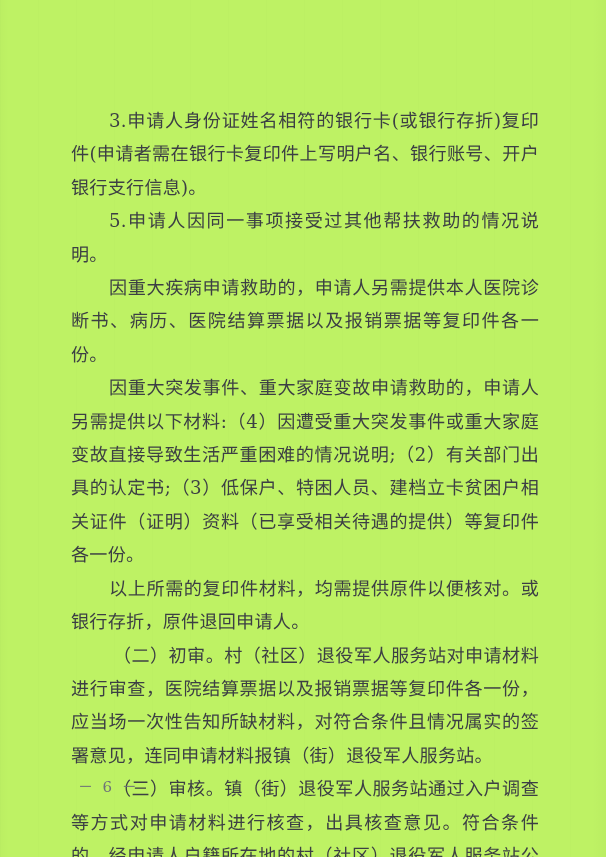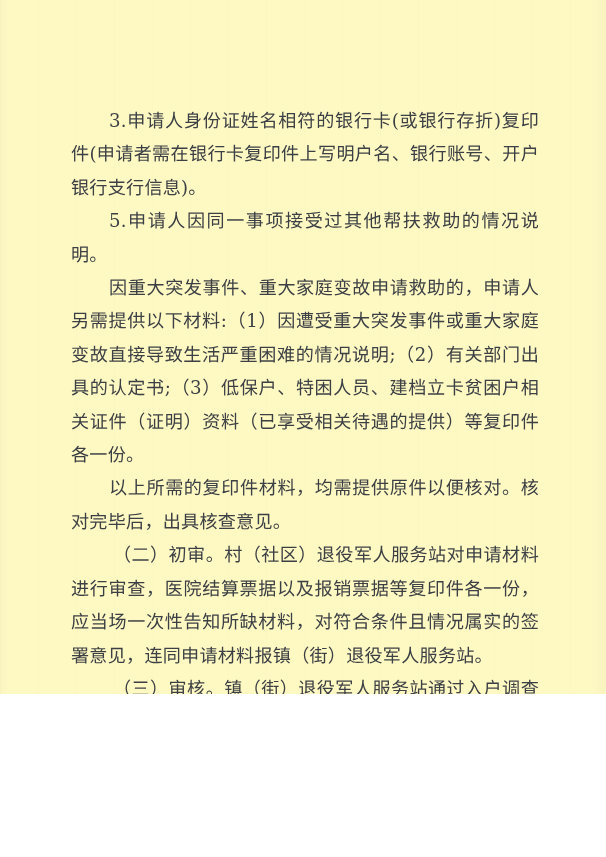--- a/index.html
+++ b/index.html
@@ -12,22 +12,22 @@
     height: 857px;
     background: #ffffff;
     font-family: "DejaVu Serif", "Liberation Serif", serif;
     overflow: hidden;
   }
 
   
   .page-sheet {
     position: relative;
     width: 606px;
-    height: 694px;
-    background: #fef9c3;
+    height: 857px;
+    background: #bef264;
     box-sizing: border-box;
     overflow: hidden;
   }
 
   
   .scan-noise {
     position: absolute;
     inset: 0;
     pointer-events: none;
     background:
@@ -107,24 +107,25 @@
 <div class="page-sheet">
 
   <div class="edge-shade-left"></div>
   <div class="edge-shade-right"></div>
 
   <div class="text-body">
     <p class="doc-para">3.申请人身份证姓名相符的银行卡(或银行存折)复印件(申请者需在银行卡复印件上写明户名、银行账号、开户银行支行信息)。</p>
 
     <p class="doc-para">5.申请人因同一事项接受过其他帮扶救助的情况说明。</p>
 
+    <p class="doc-para">因重大疾病申请救助的，申请人另需提供本人医院诊断书、病历、医院结算票据以及报销票据等复印件各一份。</p>
 
-    <p class="doc-para">因重大突发事件、重大家庭变故申请救助的，申请人另需提供以下材料:（1）因遭受重大突发事件或重大家庭变故直接导致生活严重困难的情况说明;（2）有关部门出具的认定书;（3）低保户、特困人员、建档立卡贫困户相关证件（证明）资料（已享受相关待遇的提供）等复印件各一份。</p>
+    <p class="doc-para">因重大突发事件、重大家庭变故申请救助的，申请人另需提供以下材料:（4）因遭受重大突发事件或重大家庭变故直接导致生活严重困难的情况说明;（2）有关部门出具的认定书;（3）低保户、特困人员、建档立卡贫困户相关证件（证明）资料（已享受相关待遇的提供）等复印件各一份。</p>
 
-    <p class="doc-para">以上所需的复印件材料，均需提供原件以便核对。核对完毕后，出具核查意见。</p>
+    <p class="doc-para">以上所需的复印件材料，均需提供原件以便核对。或银行存折，原件退回申请人。</p>
 
     <p class="doc-para section-para">（二）初审。村（社区）退役军人服务站对申请材料进行审查，医院结算票据以及报销票据等复印件各一份，应当场一次性告知所缺材料，对符合条件且情况属实的签署意见，连同申请材料报镇（街）退役军人服务站。</p>
 
     <p class="doc-para section-para">（三）审核。镇（街）退役军人服务站通过入户调查等方式对申请材料进行核查，出具核查意见。符合条件的，经申请人户籍所在地的村（社区）退役军人服务站公示期满（5个自然日）</p>
   </div>
 
   <div class="page-footer">
     <div class="page-number">－ 6 －</div>
   </div>
 

